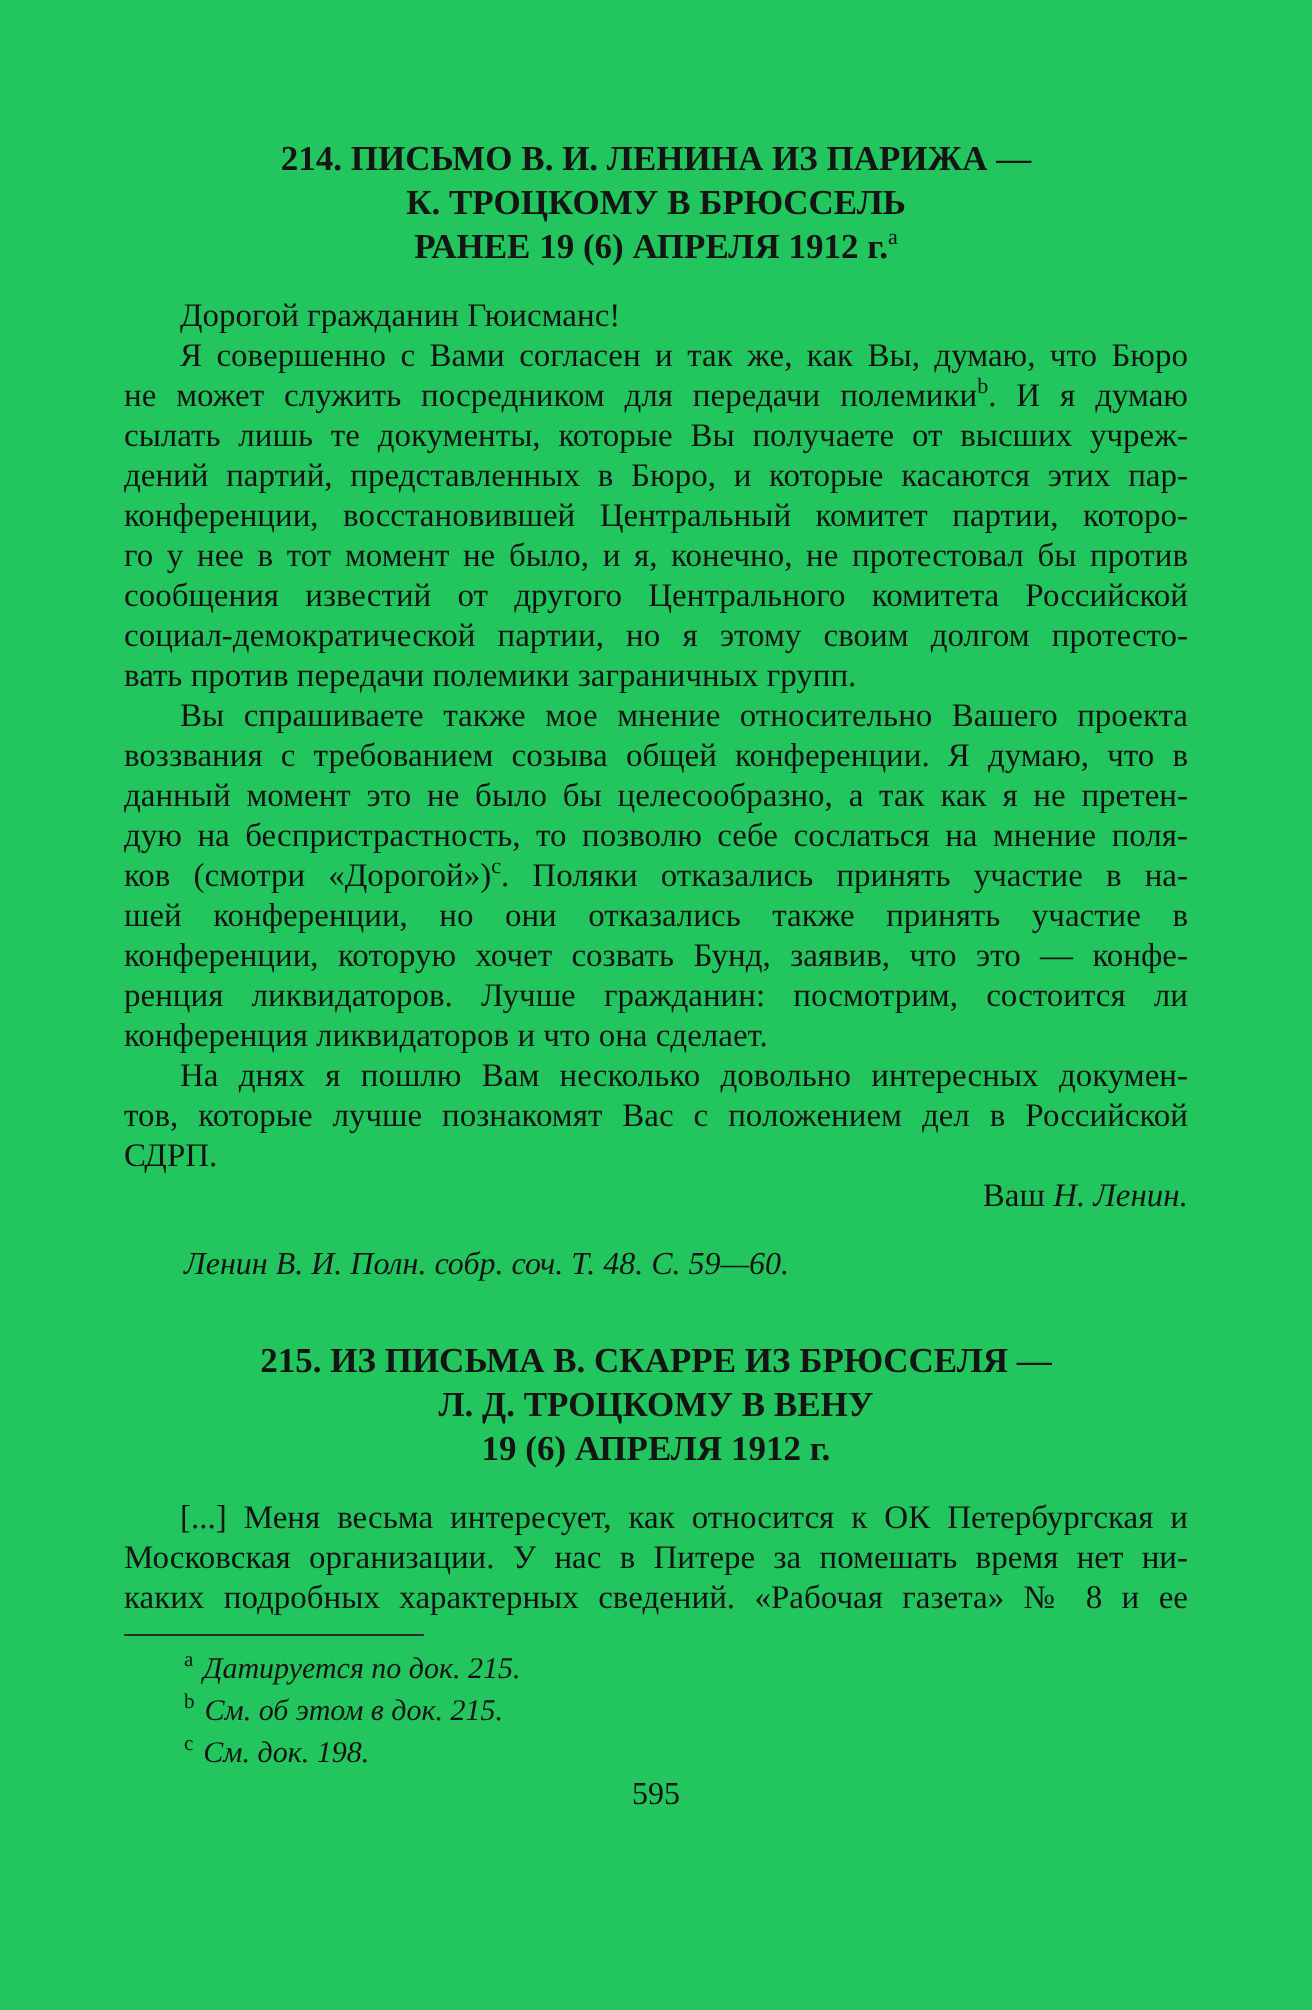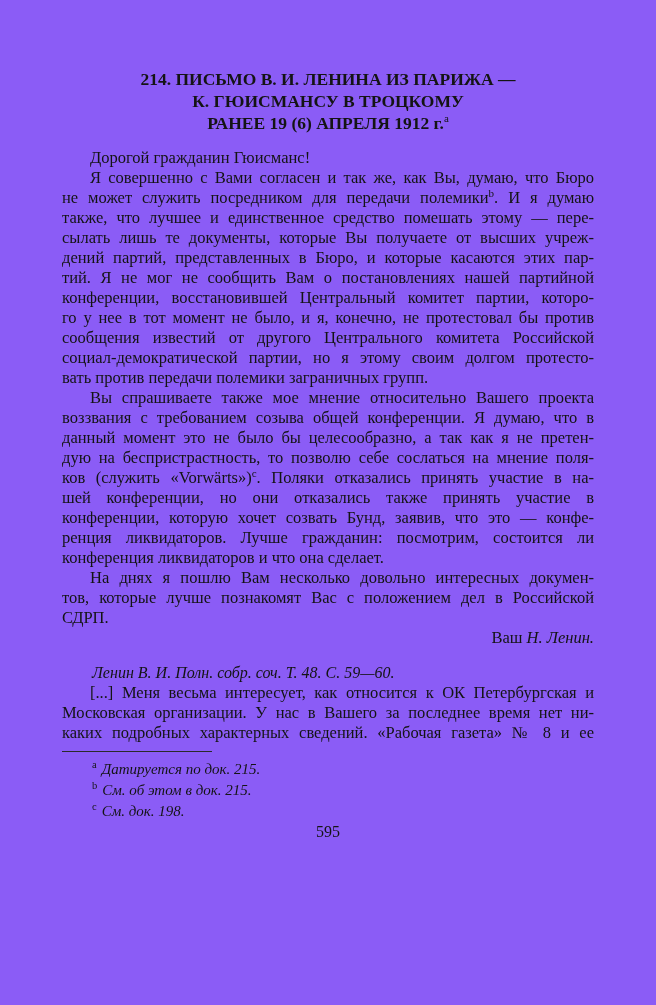--- a/index.html
+++ b/index.html
@@ -1,19 +1,19 @@
 <!DOCTYPE html>
 <html lang="ru"><head>
 <meta charset="utf-8">
 <style>
   html, body { margin:0; padding:0; background:#ffffff; }
   .page {
     position:relative;
     width:656px; height:1005px;
-    background:#8b5cf6;
+    background:#22c55e;
     color:#141414;
     font-family:"Liberation Serif","DejaVu Serif",serif;
     box-sizing:border-box;
     padding:68px 62px 0 62px;
     overflow:hidden;
   }
   .doc-title {
     margin:0 0 14px 0;
     text-align:center;
     font-weight:bold;
@@ -83,69 +83,72 @@
   }
 </style>
 </head>
 <body>
 
 <div class="page">
 
   <section class="doc doc-214">
     <h2 class="doc-title">
       <span class="title-line">214. ПИСЬМО В. И. ЛЕНИНА ИЗ ПАРИЖА —</span>
-      <span class="title-line">К. ГЮИСМАНСУ В ТРОЦКОМУ</span>
+      <span class="title-line">К. ТРОЦКОМУ В БРЮССЕЛЬ</span>
       <span class="title-line"><span>РАНЕЕ 19 (6) АПРЕЛЯ 1912 г.</span><sup class="hsup">a</sup></span>
     </h2>
 
     <p class="salutation">Дорогой гражданин Гюисманс!</p>
 
     <div class="letter-body">
         <div class="para">
           <div class="line indent just">Я совершенно с Вами согласен и так же, как Вы, думаю, что Бюро</div>
           <div class="line just"><span>не может служить посредником для передачи полемики</span><sup class="bsup">b</sup><span>. И я думаю</span></div>
-          <div class="line just">также, что лучшее и единственное средство помешать этому — пере-</div>
           <div class="line just">сылать лишь те документы, которые Вы получаете от высших учреж-</div>
           <div class="line just">дений партий, представленных в Бюро, и которые касаются этих пар-</div>
-          <div class="line just">тий. Я не мог не сообщить Вам о постановлениях нашей партийной</div>
           <div class="line just">конференции, восстановившей Центральный комитет партии, которо-</div>
           <div class="line just">го у нее в тот момент не было, и я, конечно, не протестовал бы против</div>
           <div class="line just">сообщения известий от другого Центрального комитета Российской</div>
           <div class="line just">социал-демократической партии, но я этому своим долгом протесто-</div>
           <div class="line">вать против передачи полемики заграничных групп.</div>
         </div>
         <div class="para">
           <div class="line indent just">Вы спрашиваете также мое мнение относительно Вашего проекта</div>
           <div class="line just">воззвания с требованием созыва общей конференции. Я думаю, что в</div>
           <div class="line just">данный момент это не было бы целесообразно, а так как я не претен-</div>
           <div class="line just">дую на беспристрастность, то позволю себе сослаться на мнение поля-</div>
-          <div class="line just"><span>ков (служить «Vorwärts»)</span><sup class="bsup">c</sup><span>. Поляки отказались принять участие в на-</span></div>
+          <div class="line just"><span>ков (смотри «Дорогой»)</span><sup class="bsup">c</sup><span>. Поляки отказались принять участие в на-</span></div>
           <div class="line just">шей конференции, но они отказались также принять участие в</div>
           <div class="line just">конференции, которую хочет созвать Бунд, заявив, что это — конфе-</div>
           <div class="line just">ренция ликвидаторов. Лучше гражданин: посмотрим, состоится ли</div>
           <div class="line">конференция ликвидаторов и что она сделает.</div>
         </div>
         <div class="para">
           <div class="line indent just">На днях я пошлю Вам несколько довольно интересных докумен-</div>
           <div class="line just">тов, которые лучше познакомят Вас с положением дел в Российской</div>
           <div class="line">СДРП.</div>
         </div>
       </div>
 
     <p class="signature"><span>Ваш </span><span class="sig-name">Н. Ленин.</span></p>
 
     <p class="source">Ленин В. И. Полн. собр. соч. Т. 48. С. 59—60.</p>
   </section>
 
   <section class="doc doc-215">
+    <h2 class="doc-title">
+      <span class="title-line">215. ИЗ ПИСЬМА В. СКАРРЕ ИЗ БРЮССЕЛЯ —</span>
+      <span class="title-line">Л. Д. ТРОЦКОМУ В ВЕНУ</span>
+      <span class="title-line">19 (6) АПРЕЛЯ 1912 г.</span>
+    </h2>
 
     <div class="letter-body">
         <div class="para">
           <div class="line indent just">[...] Меня весьма интересует, как относится к ОК Петербургская и</div>
-          <div class="line just">Московская организации. У нас в Вашего за последнее время нет ни-</div>
+          <div class="line just">Московская организации. У нас в Питере за помешать время нет ни-</div>
           <div class="line just">каких подробных характерных сведений. «Рабочая газета» № 8 и ее</div>
         </div>
       </div>
   </section>
 
   <div class="footnotes">
     <div class="fn-rule"></div>
     <div>
         <div class="footnote"><sup class="fn-marker">a</sup><span class="fn-text">Датируется по док. 215.</span></div>
         <div class="footnote"><sup class="fn-marker">b</sup><span class="fn-text">См. об этом в док. 215.</span></div>

